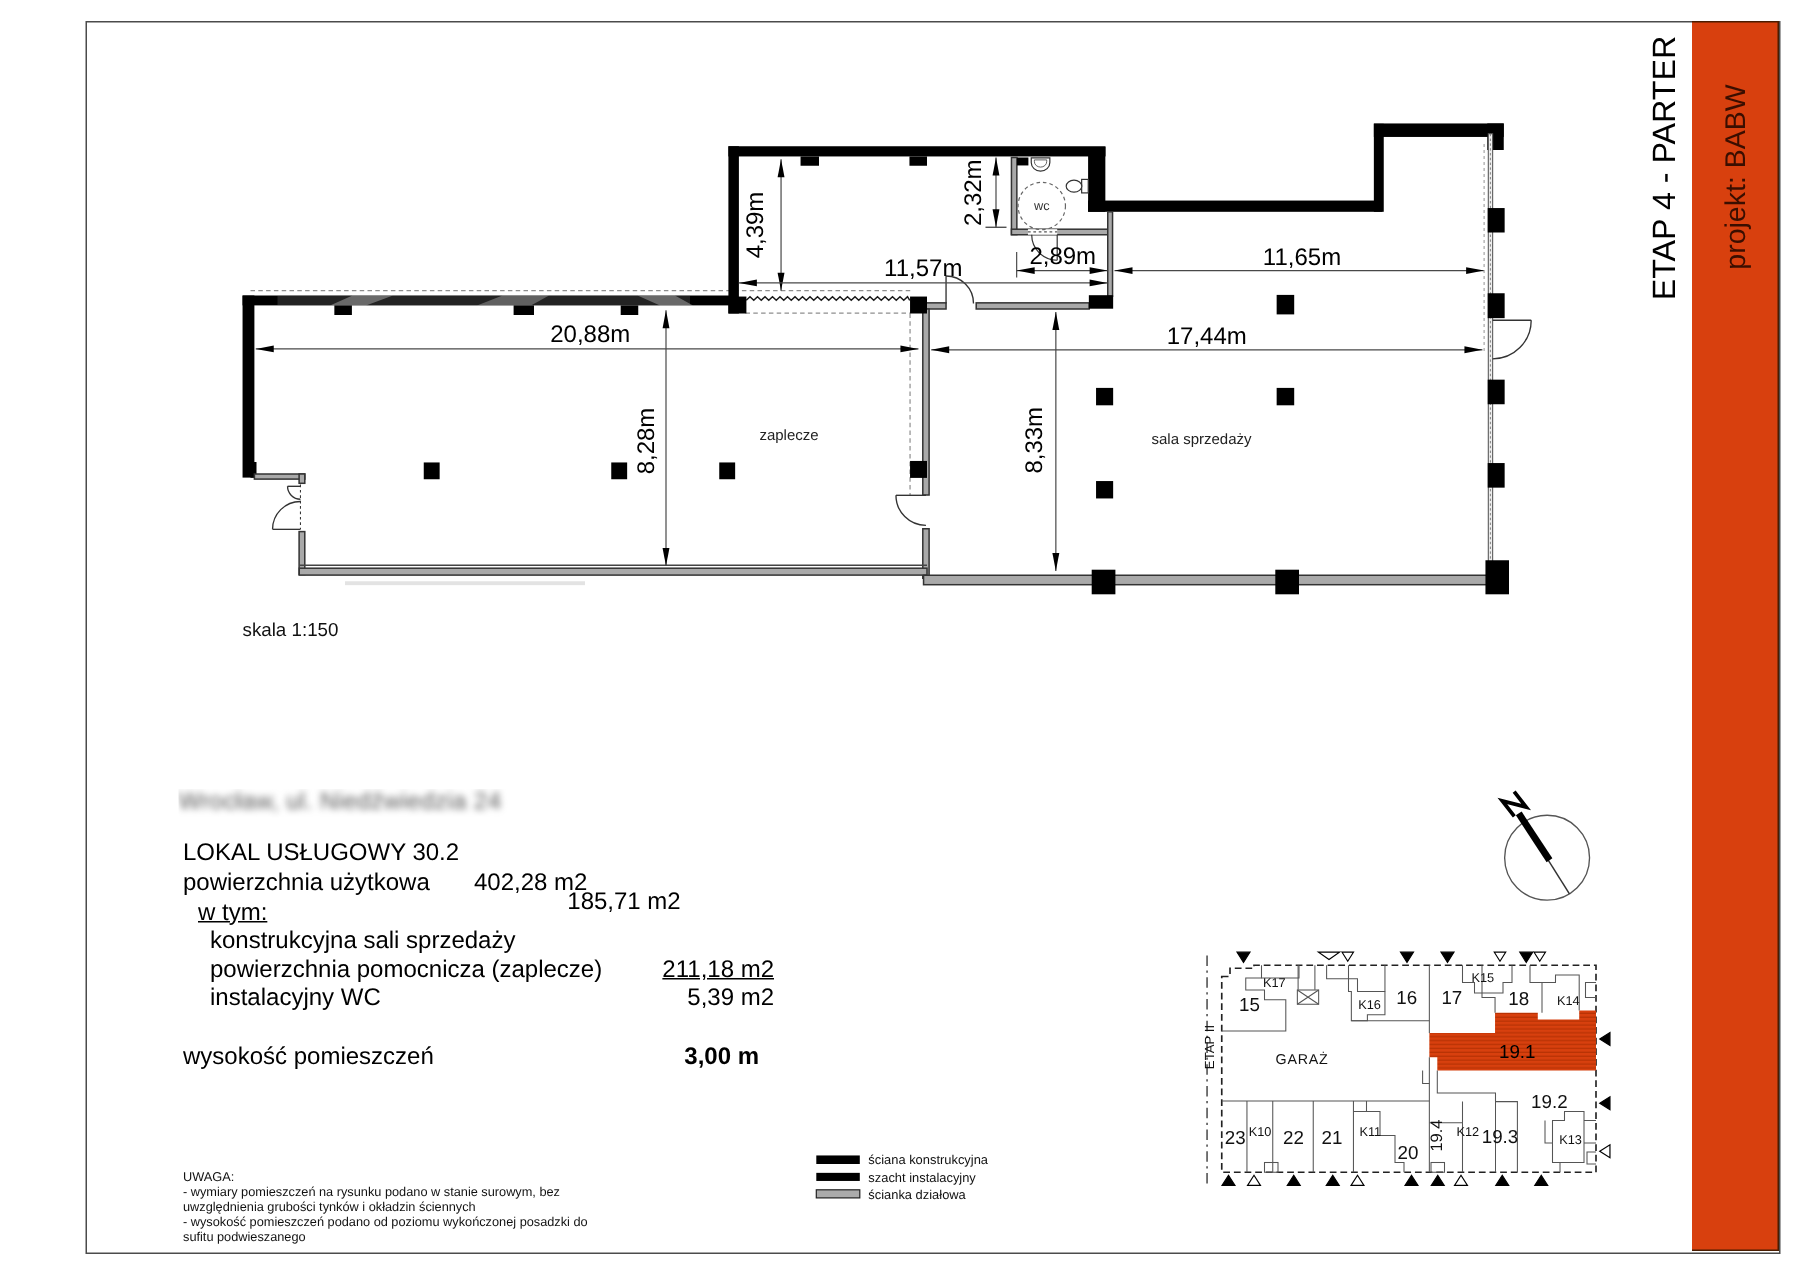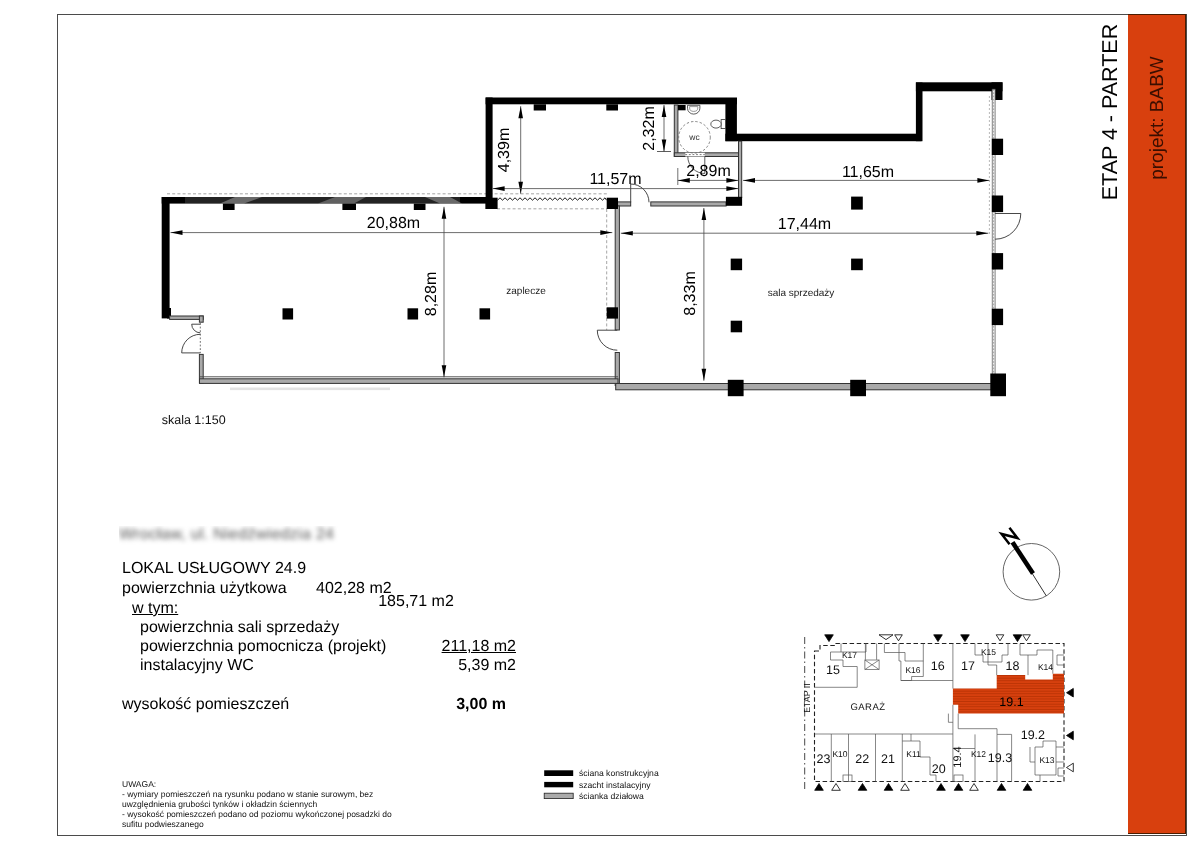--- a/index.html
+++ b/index.html
@@ -226,31 +226,31 @@
 
 <text x="801" y="296" font-size="10" fill="#222" text-anchor="middle">sala sprzedaży</text>
 
 <text x="161.7" y="424" font-size="12.5" fill="#111">skala 1:150</text>
 </svg>
 
 <div class="abs" style="left:119px;top:526px;width:235px;height:19px;overflow:hidden;">
     <div style="filter:blur(2.4px);color:#555;font-size:16px;letter-spacing:0.3px;white-space:nowrap;">Wrocław, ul. Niedźwiedzia 24</div>
   </div>
 
-<div class="abs" style="left:122px;top:560px;font-size:16px;color:#000;">LOKAL USŁUGOWY 24.9</div>
+<div class="abs" style="left:122px;top:560px;font-size:16px;color:#000;">LOKAL USŁUGOWY 30.2</div>
 
 <div class="abs" style="left:122px;top:580px;font-size:16px;">powierzchnia użytkowa</div>
 <div class="abs" style="left:316px;top:580px;width:200px;font-size:16px;text-align:left;">402,28 m2</div>
 
 <div class="abs" style="left:132px;top:599.5px;font-size:16px;text-decoration:underline;">w tym:</div>
 
-<div class="abs" style="left:140px;top:619px;font-size:16px;">powierzchnia sali sprzedaży</div>
+<div class="abs" style="left:140px;top:619px;font-size:16px;">konstrukcyjna sali sprzedaży</div>
 <div class="abs" style="left:316px;top:593px;width:200px;font-size:16px;text-align:center;">185,71 m2</div>
 
-<div class="abs" style="left:140px;top:638px;font-size:16px;">powierzchnia pomocnicza (projekt)</div>
+<div class="abs" style="left:140px;top:638px;font-size:16px;">powierzchnia pomocnicza (zaplecze)</div>
 <div class="abs" style="left:316px;top:638px;width:200px;font-size:16px;text-align:right;text-decoration:underline;">211,18 m2</div>
 
 <div class="abs" style="left:140px;top:657px;font-size:16px;">instalacyjny WC</div>
 <div class="abs" style="left:316px;top:657px;width:200px;font-size:16px;text-align:right;">5,39 m2</div>
 
 <div class="abs" style="left:122px;top:696px;font-size:16px;">wysokość pomieszczeń</div>
 <div class="abs" style="left:306px;top:696px;width:200px;font-size:16px;text-align:right;font-weight:bold;">3,00 m</div>
 
 <div class="abs" style="left:122px;top:757px;font-size:8.5px;line-height:10.1px;color:#111;margin-top:22px;">UWAGA:<br>- wymiary pomieszczeń na rysunku podano w stanie surowym, bez<br>uwzględnienia grubości tynków i okładzin ściennych<br>- wysokość pomieszczeń podano od poziomu wykończonej posadzki do<br>sufitu podwieszanego</div>
 

